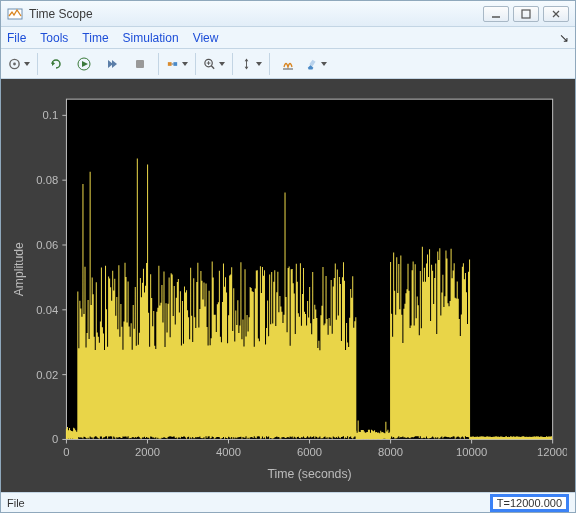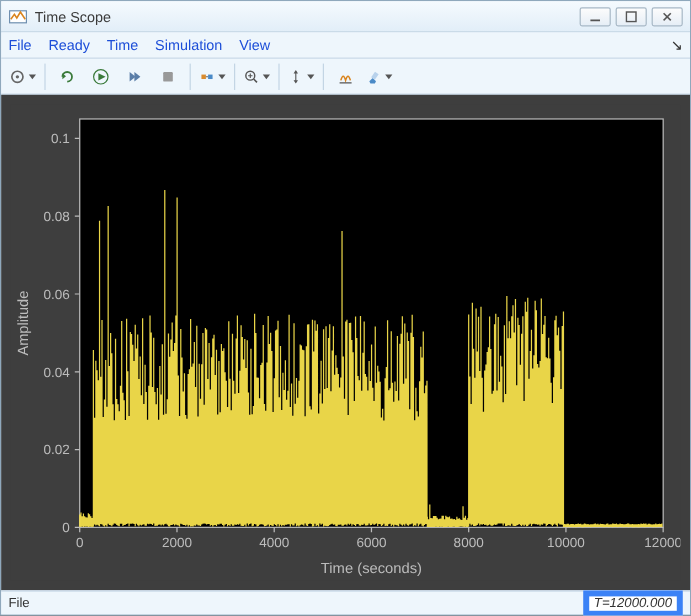--- a/index.html
+++ b/index.html
@@ -13,21 +13,21 @@
 .menubar { height: 22px; background: #eef6fc; border-bottom: 1px solid #c3d5e4; display: flex; align-items: center; padding: 0 6px; gap: 14px; }
 .menubar span { color: #1d4ed8; cursor: pointer; }
 .menubar .pin { margin-left: auto; color: #333; }
 .toolbar { height: 30px; background: #eef6fc; border-bottom: 1px solid #c3d5e4; display: flex; align-items: center; padding: 0 6px; gap: 4px; }
 .tool-btn { width: 24px; height: 24px; border: 1px solid transparent; border-radius: 3px; display: flex; align-items: center; justify-content: center; cursor: pointer; color: #444; }
 .tool-sep { width: 1px; height: 22px; background: #c3d5e4; margin: 0 2px; }
 .dropdown-arrow::after { content: ""; border-left: 3px solid transparent; border-right: 3px solid transparent; border-top: 4px solid #555; margin-left: 3px; }
 .plot-area { flex: 1; background: #3e3e3e; padding: 8px; overflow: hidden; }
 .plot-inner { width: 100%; height: 100%; background: #3e3e3e; position: relative; }
 .statusbar { height: 20px; background: #eef6fc; border-top: 1px solid #c3d5e4; display: flex; align-items: center; padding: 0 6px; font-size: 11px; color: #333; }
-.statusbar .right { margin-left: auto; background: #fff; border: 5px solid #3b82f6; padding: 0 4px; font-style: italic; }
+.statusbar .right { margin-left: auto; background: #fff; border: 3px solid #3b82f6; padding: 0 4px; }
 svg text { font-family: Arial, sans-serif; fill: #bcbcbc; }
 </style>
 </head>
 <body>
 
 <div class="window">
 
   <div class="titlebar">
     <span class="app-icon">
       <svg width="16" height="16" viewBox="0 0 16 16">
@@ -51,21 +51,21 @@
           <svg width="10" height="10">
             <line x1="2" y1="2" x2="8" y2="8" stroke="#555" stroke-width="1.3"></line>
             <line x1="8" y1="2" x2="2" y2="8" stroke="#555" stroke-width="1.3"></line>
           </svg>
         </div>
     </div>
   </div>
 
   <div class="menubar">
     <span>File</span>
-    <span>Ready</span>
+    <span>Tools</span>
     <span>Time</span>
     <span>Simulation</span>
     <span>View</span>
     <span class="pin">↘</span>
   </div>
 
   <div class="toolbar">
     <div class="tool-btn dropdown-arrow">
         <svg width="14" height="14" viewBox="0 0 14 14">
           <circle cx="7" cy="7" r="5" fill="none" stroke="#666" stroke-width="1.5"></circle>

